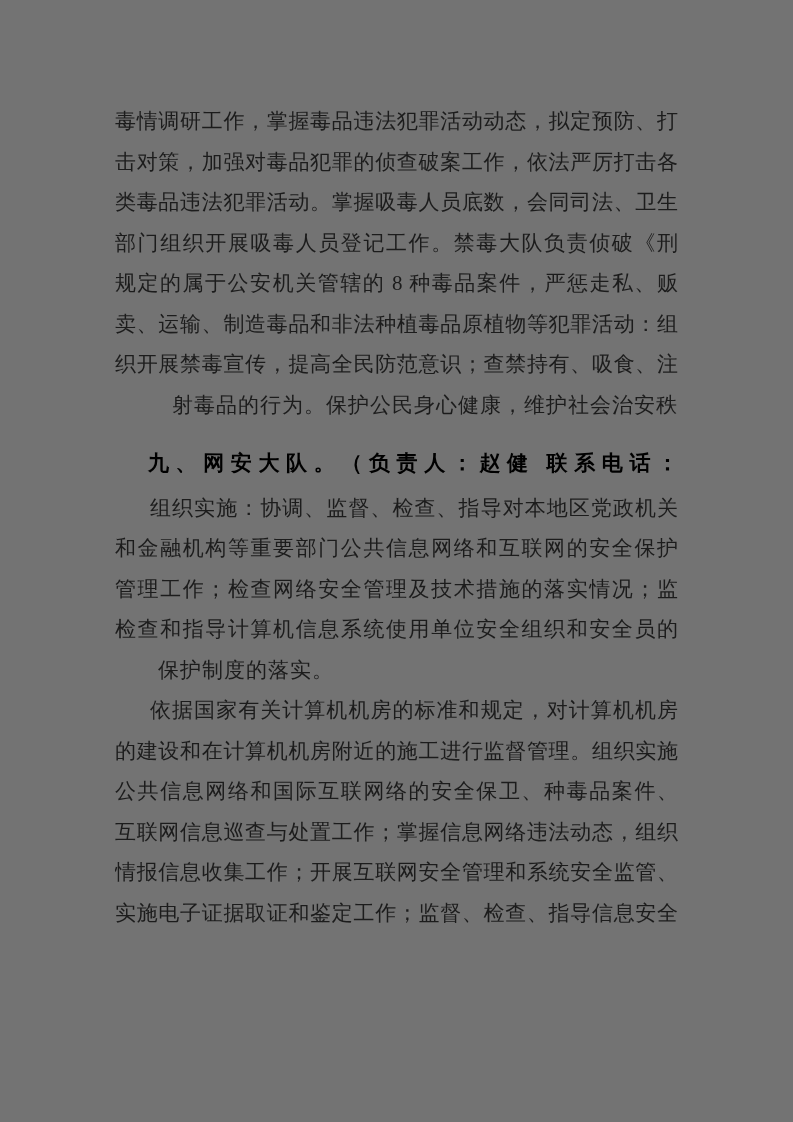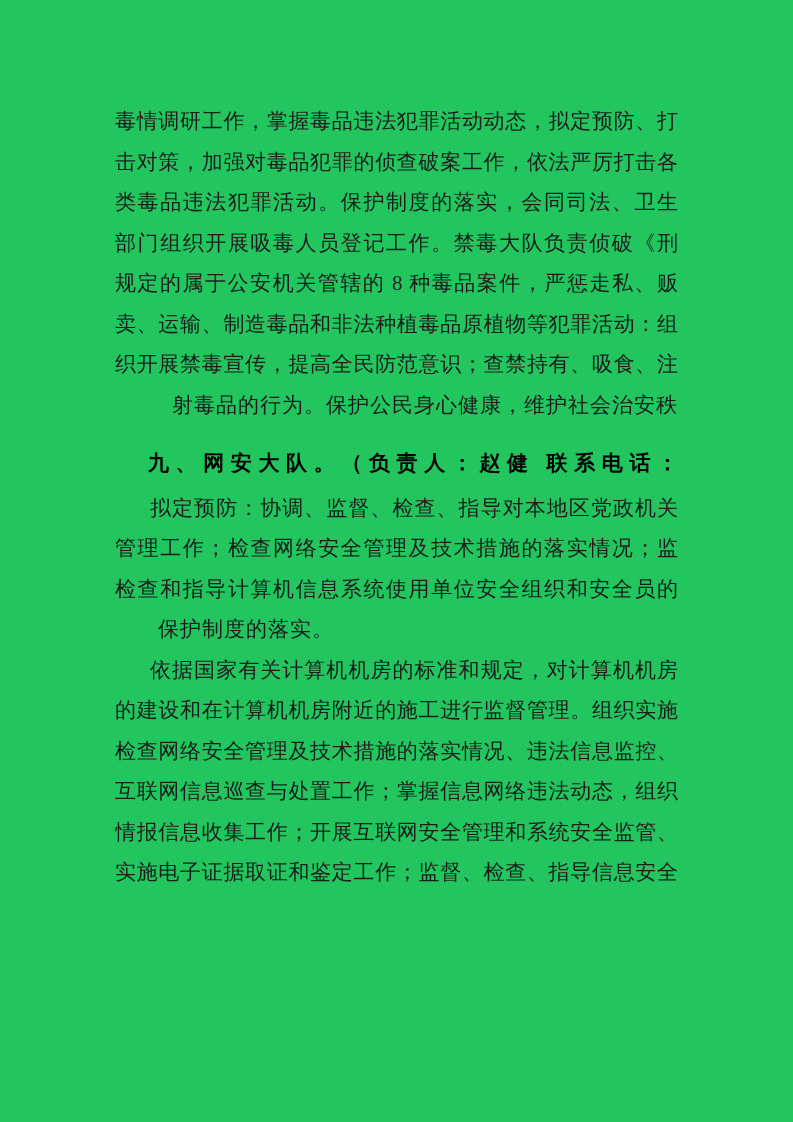--- a/index.html
+++ b/index.html
@@ -4,21 +4,21 @@
 <style>
   html, body {
     margin: 0;
     padding: 0;
     background: #ffffff;
   }
   .page {
     position: relative;
     width: 793px;
     height: 1122px;
-    background: #22c55e;
+    background: #737373;
     overflow: hidden;
     font-family: "Liberation Serif", "DejaVu Serif", serif;
   }
   .content {
     position: absolute;
     left: 115px;
     top: 101px;
     width: 563px;
     color: #1c1c1c;
   }
@@ -63,40 +63,41 @@
 </style>
 </head>
 <body>
 
 <div class="page">
   <div class="content">
 
     <div class="para para1">
       <div class="line">毒情调研工作，掌握毒品违法犯罪活动动态，拟定预防、打</div>
       <div class="line">击对策，加强对毒品犯罪的侦查破案工作，依法严厉打击各</div>
-      <div class="line">类毒品违法犯罪活动。保护制度的落实，会同司法、卫生</div>
+      <div class="line">类毒品违法犯罪活动。掌握吸毒人员底数，会同司法、卫生</div>
       <div class="line">部门组织开展吸毒人员登记工作。禁毒大队负责侦破《刑法》</div>
       <div class="line">规定的属于公安机关管辖的 8 种毒品案件，严惩走私、贩</div>
       <div class="line">卖、运输、制造毒品和非法种植毒品原植物等犯罪活动：组</div>
       <div class="line">织开展禁毒宣传，提高全民防范意识；查禁持有、吸食、注</div>
       <div class="line end">射毒品的行为。保护公民身心健康，维护社会治安秩序。</div>
     </div>
 
     <div class="heading">九、网安大队。（负责人：赵健 联系电话：18074528079）</div>
 
     <div class="para para2">
-      <div class="line indent">拟定预防：协调、监督、检查、指导对本地区党政机关</div>
+      <div class="line indent">组织实施：协调、监督、检查、指导对本地区党政机关</div>
+      <div class="line">和金融机构等重要部门公共信息网络和互联网的安全保护</div>
       <div class="line">管理工作；检查网络安全管理及技术措施的落实情况；监督、</div>
       <div class="line">检查和指导计算机信息系统使用单位安全组织和安全员的</div>
       <div class="line end">保护制度的落实。</div>
     </div>
 
     <div class="para para3">
       <div class="line indent">依据国家有关计算机机房的标准和规定，对计算机机房</div>
       <div class="line">的建设和在计算机机房附近的施工进行监督管理。组织实施</div>
-      <div class="line">检查网络安全管理及技术措施的落实情况、违法信息监控、</div>
+      <div class="line">公共信息网络和国际互联网络的安全保卫、种毒品案件、</div>
       <div class="line">互联网信息巡查与处置工作；掌握信息网络违法动态，组织</div>
       <div class="line">情报信息收集工作；开展互联网安全管理和系统安全监管、</div>
       <div class="line">实施电子证据取证和鉴定工作；监督、检查、指导信息安全</div>
     </div>
 
   </div>
 </div>
 
 </body></html>

